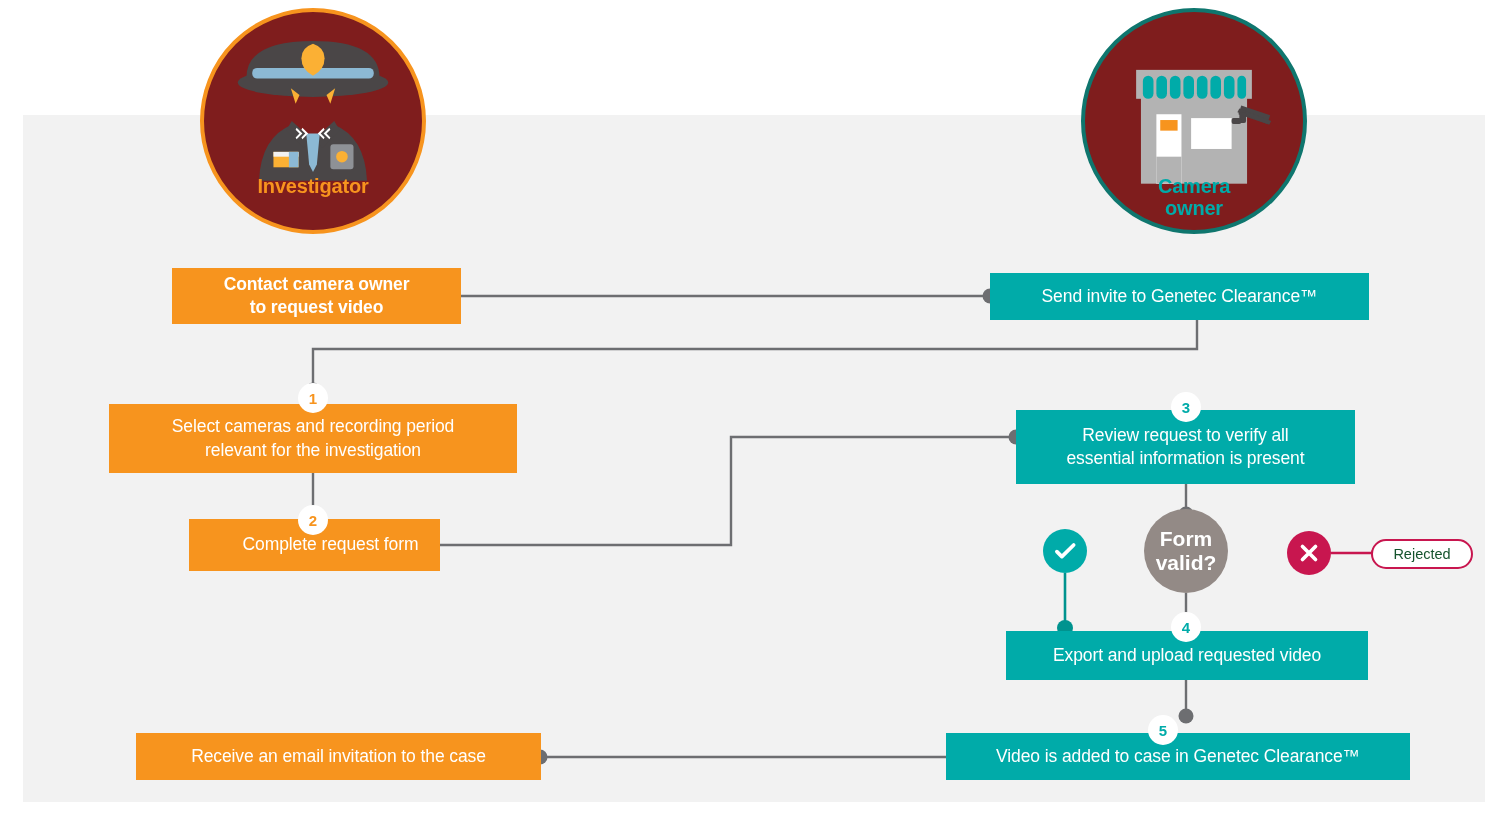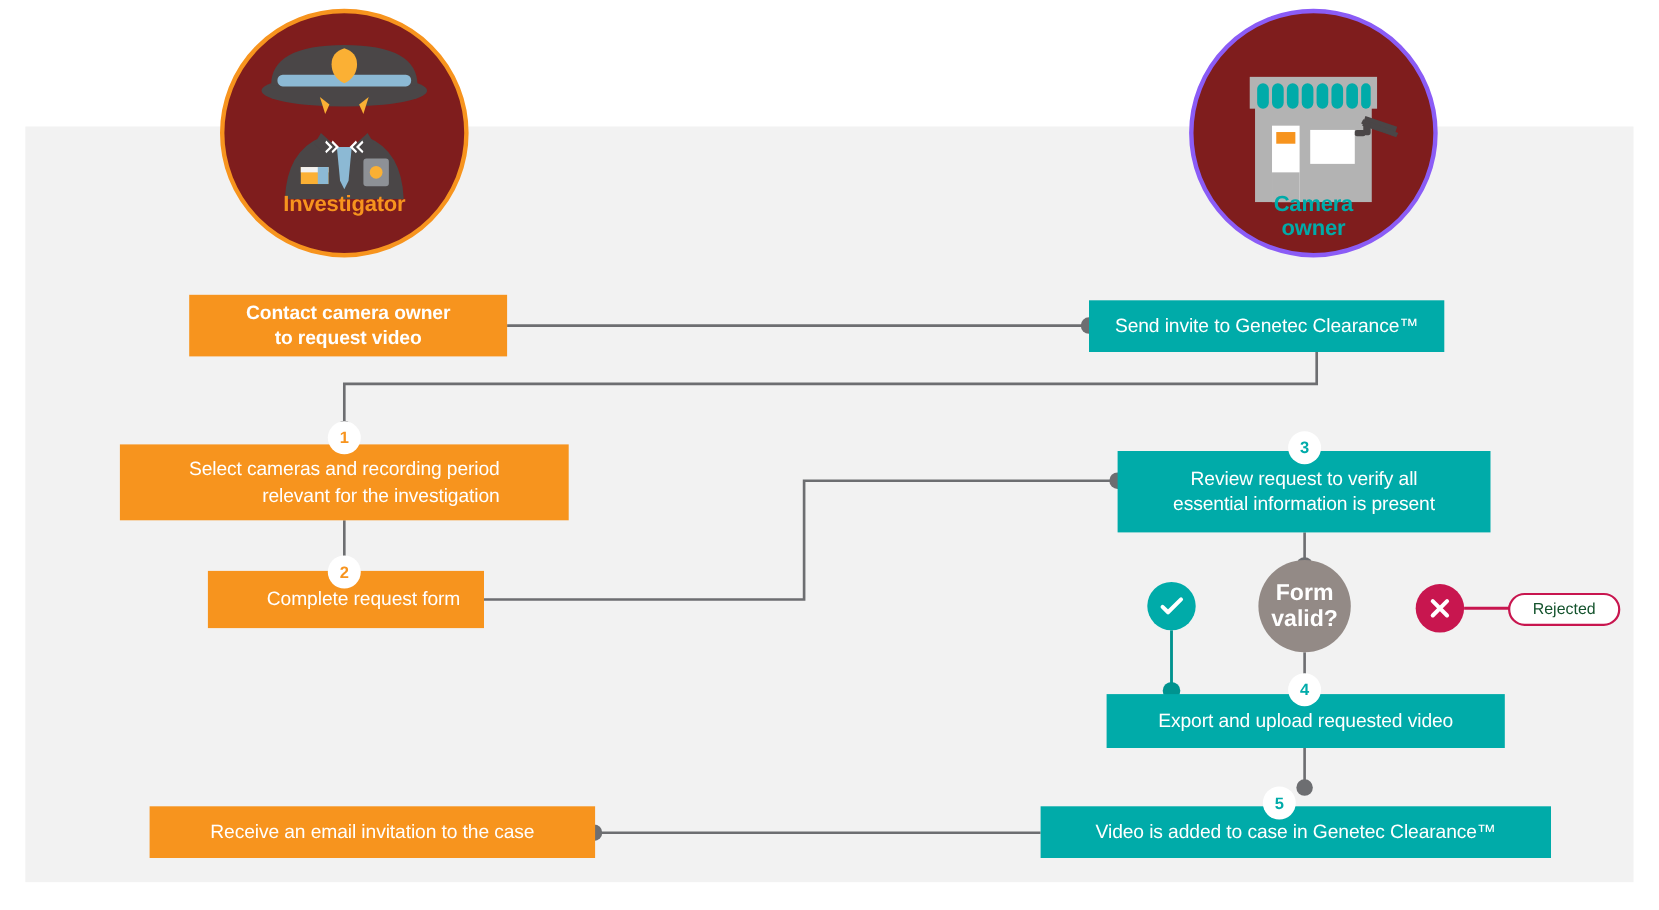--- a/index.html
+++ b/index.html
@@ -36,21 +36,21 @@
   }
 
   #actor-investigator {
     left: 200px; top: 8px; width: 226px; height: 226px;
     border: 4px solid #F7941E;
   }
   #actor-investigator .actor-label { top: 163px; color: #F7941E; font-size: 20px; }
 
   #actor-camera-owner {
     left: 1081px; top: 8px; width: 226px; height: 226px;
-    border: 4px solid #8b5cf6;
+    border: 4px solid #0f766e;
   }
   #actor-camera-owner .actor-label { top: 163px; color: #00ABA9; font-size: 20px; }
 
   .actor-art { position: absolute; left: 0; top: 0; width: 100%; height: 100%; }
 
   
   #wires { position: absolute; left: 0; top: 0; width: 1508px; height: 827px; }
 
   
   .box {
@@ -225,25 +225,25 @@
         <rect x="152" y="110" width="10" height="6" rx="2"></rect>
       </g>
     </svg>
     <span class="actor-label"><span>Camera</span><br><span>owner</span></span>
   </div>
 
   <div class="box orange" style="left:172px; top:268px; width:289px; height:56px;font-weight:bold;">
     <span><span>Contact camera owner</span><br><span>to request video</span></span>
   </div>
 
-  <div class="box teal" style="left:990px; top:273px; width:323px; height:47px;">
+  <div class="box teal" style="left:990px; top:273px; width:379px; height:47px;">
     <span>Send invite to Genetec Clearance™</span>
   </div>
 
-  <div class="box orange" style="left:109px; top:404px; width:408px; height:69px;text-align:right;">
+  <div class="box orange" style="left:109px; top:404px; width:408px; height:69px;">
     <span><span>Select cameras and recording period</span><br><span>relevant for the investigation</span></span>
   </div>
   <div class="badge orange" style="left:298px; top:383px;">
     <span>1</span>
   </div>
 
   <div class="box teal" style="left:1016px; top:410px; width:339px; height:74px;">
     <span><span>Review request to verify all</span><br><span>essential information is present</span></span>
   </div>
   <div class="badge teal" style="left:1171px; top:392px;">

